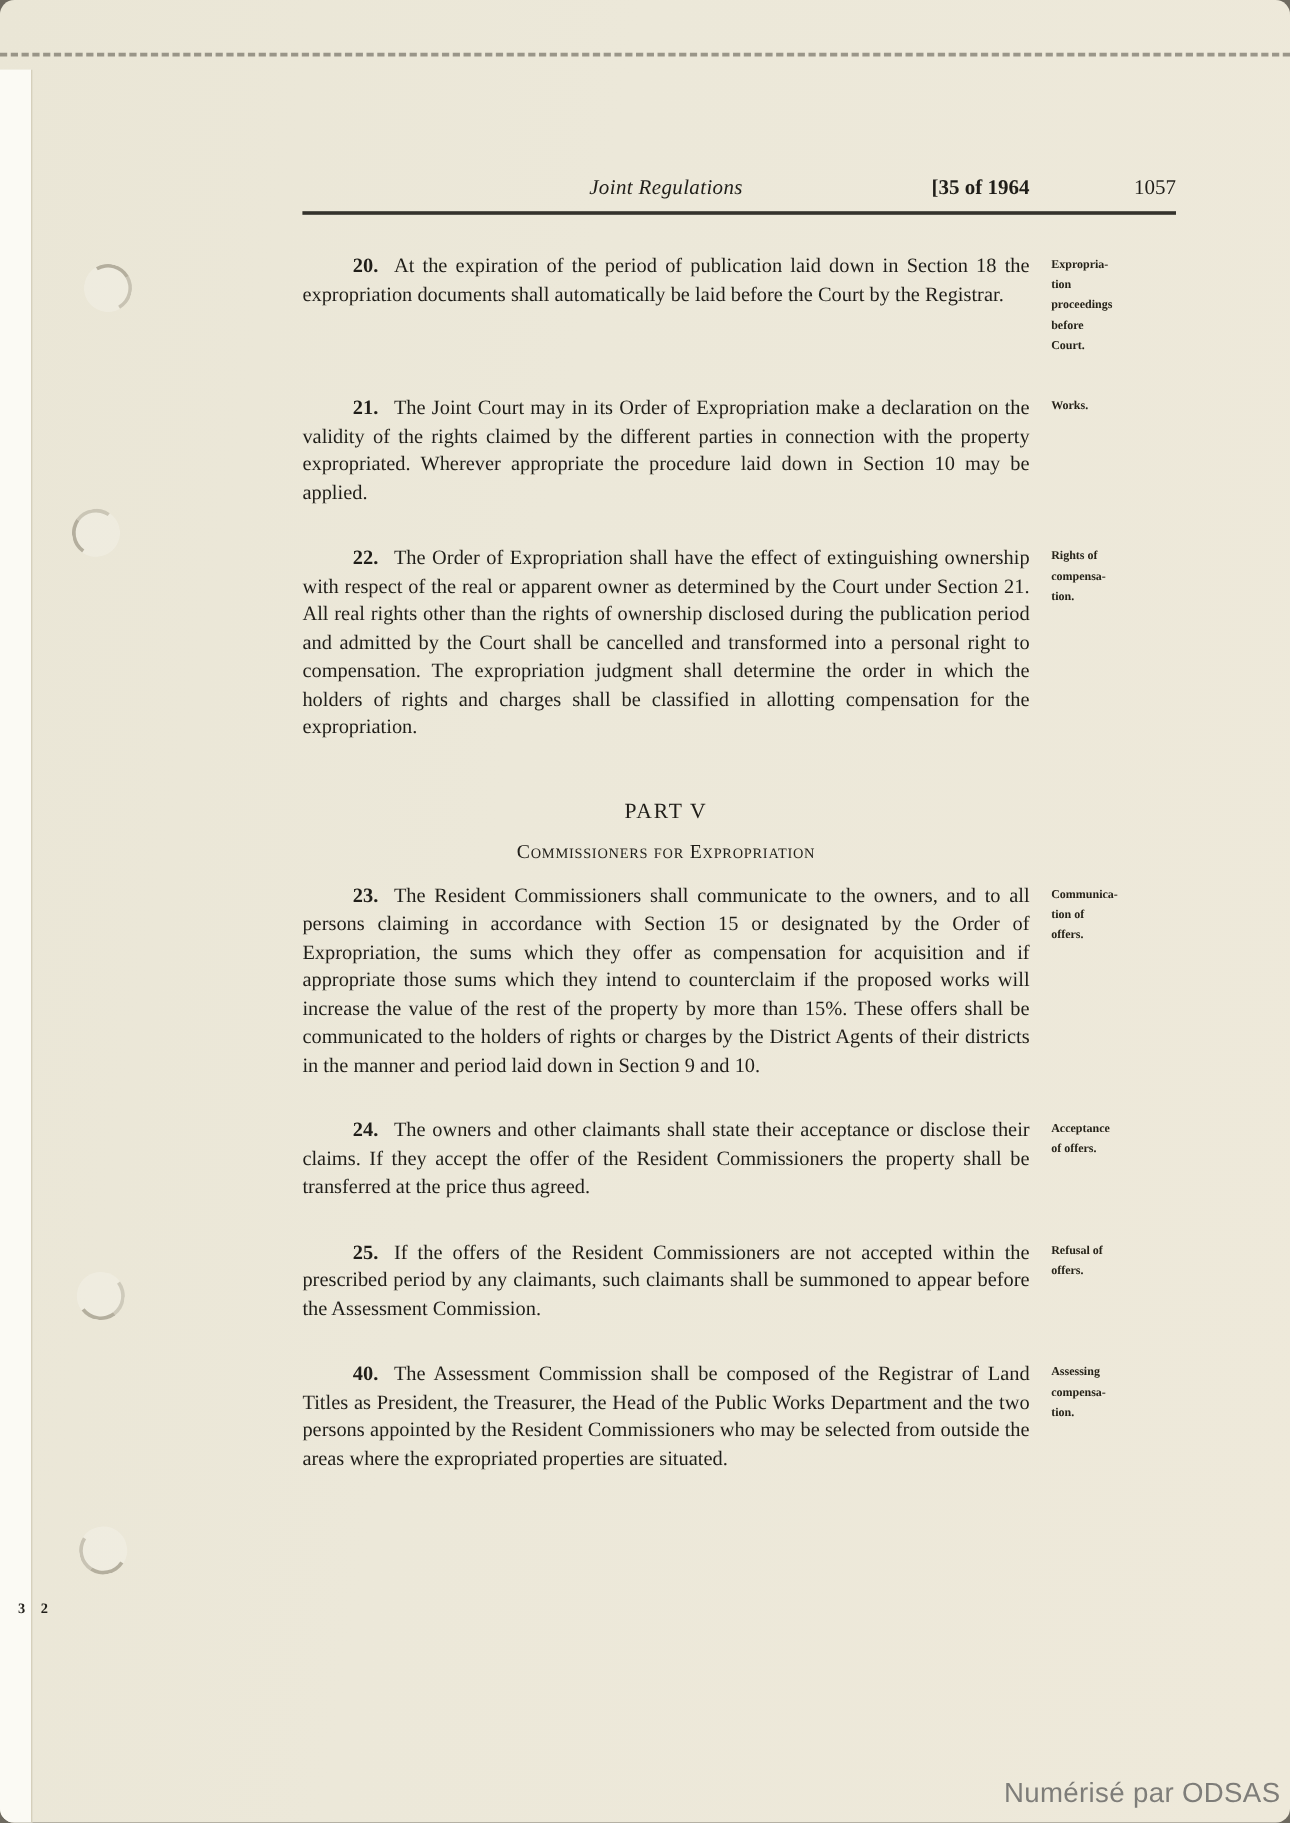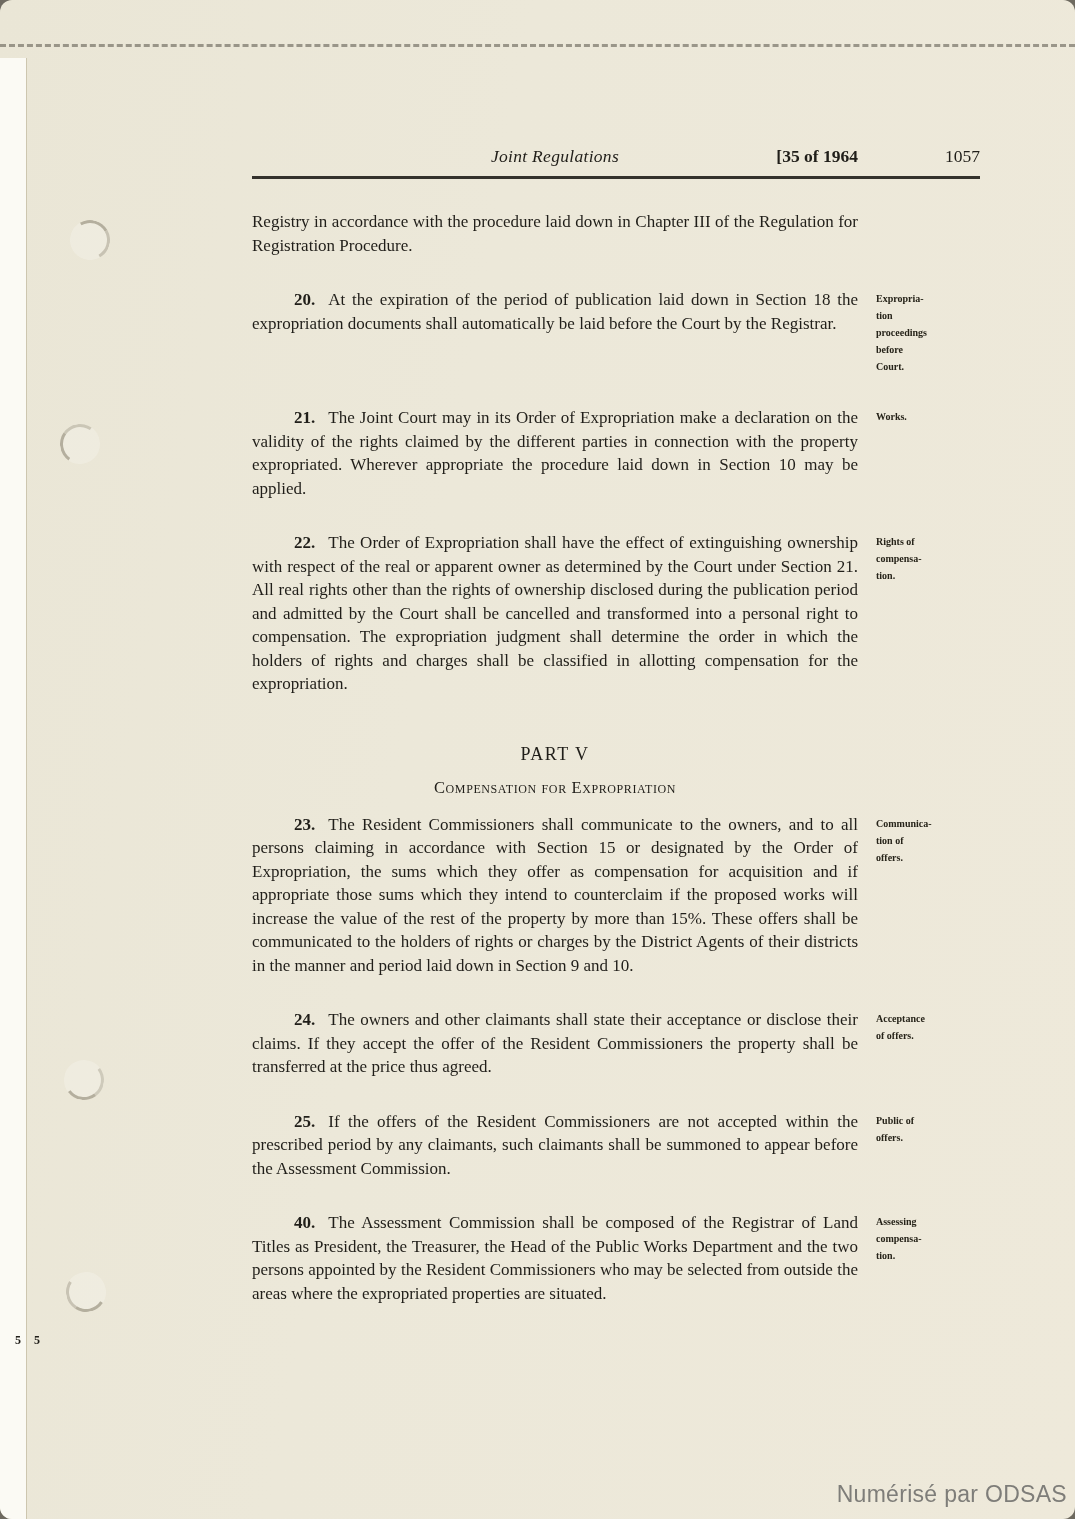--- a/index.html
+++ b/index.html
@@ -105,24 +105,20 @@
     <div class="header-row">
       <div class="header-main">
         <span class="running-title">Joint Regulations</span>
         <span class="citation">[35 of 1964</span>
       </div>
       <div class="pageno">1057</div>
     </div>
 
     <div class="rule"></div>
 
-    <div class="row">
-      <p class="par no-indent">Registry in accordance with the procedure laid down in Chapter III of the Regulation for Registration Procedure.</p>
-      <div class="note"></div>
-    </div>
 
     <div class="row">
       <p class="par"><span class="num">20.</span><span>At the expiration of the period of publication laid down in Section 18 the expropriation documents shall automatically be laid before the Court by the Registrar.</span></p>
       <div class="note">Expropria-
 tion
 proceedings
 before
 Court.</div>
     </div>
 
@@ -133,47 +129,47 @@
 
     <div class="row">
       <p class="par"><span class="num">22.</span><span>The Order of Expropriation shall have the effect of extinguishing ownership with respect of the real or apparent owner as determined by the Court under Section 21. All real rights other than the rights of ownership disclosed during the publication period and admitted by the Court shall be cancelled and transformed into a personal right to compensation. The expropriation judgment shall determine the order in which the holders of rights and charges shall be classified in allotting compensation for the expropriation.</span></p>
       <div class="note">Rights of
 compensa-
 tion.</div>
     </div>
 
     <div class="part-head">
       <div class="part-title">PART V</div>
-      <div class="part-sub">Compensation for Expropriation</div>
+      <div class="part-sub">Commissioners for Expropriation</div>
     </div>
 
     <div class="row tight">
       <p class="par"><span class="num">23.</span><span>The Resident Commissioners shall communicate to the owners, and to all persons claiming in accordance with Section 15 or designated by the Order of Expropriation, the sums which they offer as compensation for acquisition and if appropriate those sums which they intend to counterclaim if the proposed works will increase the value of the rest of the property by more than 15%. These offers shall be communicated to the holders of rights or charges by the District Agents of their districts in the manner and period laid down in Section 9 and 10.</span></p>
       <div class="note">Communica-
 tion of
 offers.</div>
     </div>
 
     <div class="row">
       <p class="par"><span class="num">24.</span><span>The owners and other claimants shall state their acceptance or disclose their claims. If they accept the offer of the Resident Commissioners the property shall be transferred at the price thus agreed.</span></p>
       <div class="note">Acceptance
 of offers.</div>
     </div>
 
     <div class="row">
       <p class="par"><span class="num">25.</span><span>If the offers of the Resident Commissioners are not accepted within the prescribed period by any claimants, such claimants shall be summoned to appear before the Assessment Commission.</span></p>
-      <div class="note">Public of
+      <div class="note">Refusal of
 offers.</div>
     </div>
 
     <div class="row">
       <p class="par"><span class="num">40.</span><span>The Assessment Commission shall be composed of the Registrar of Land Titles as President, the Treasurer, the Head of the Public Works Department and the two persons appointed by the Resident Commissioners who may be selected from outside the areas where the expropriated properties are situated.</span></p>
       <div class="note">Assessing
 compensa-
 tion.</div>
     </div>
 
   </div>
 
-  <div class="print-mark">5 5</div>
+  <div class="print-mark">3 2</div>
   <div class="watermark">Numérisé par ODSAS</div>
 
 </div>
 
 </body></html>

